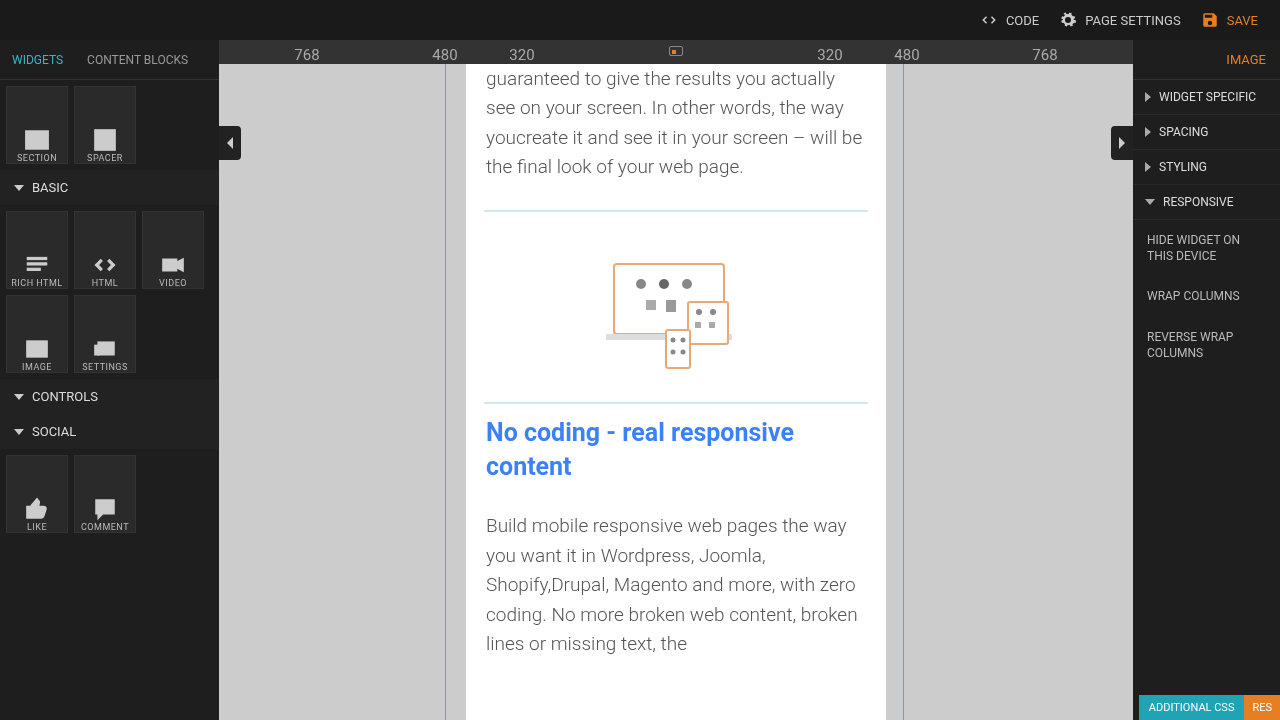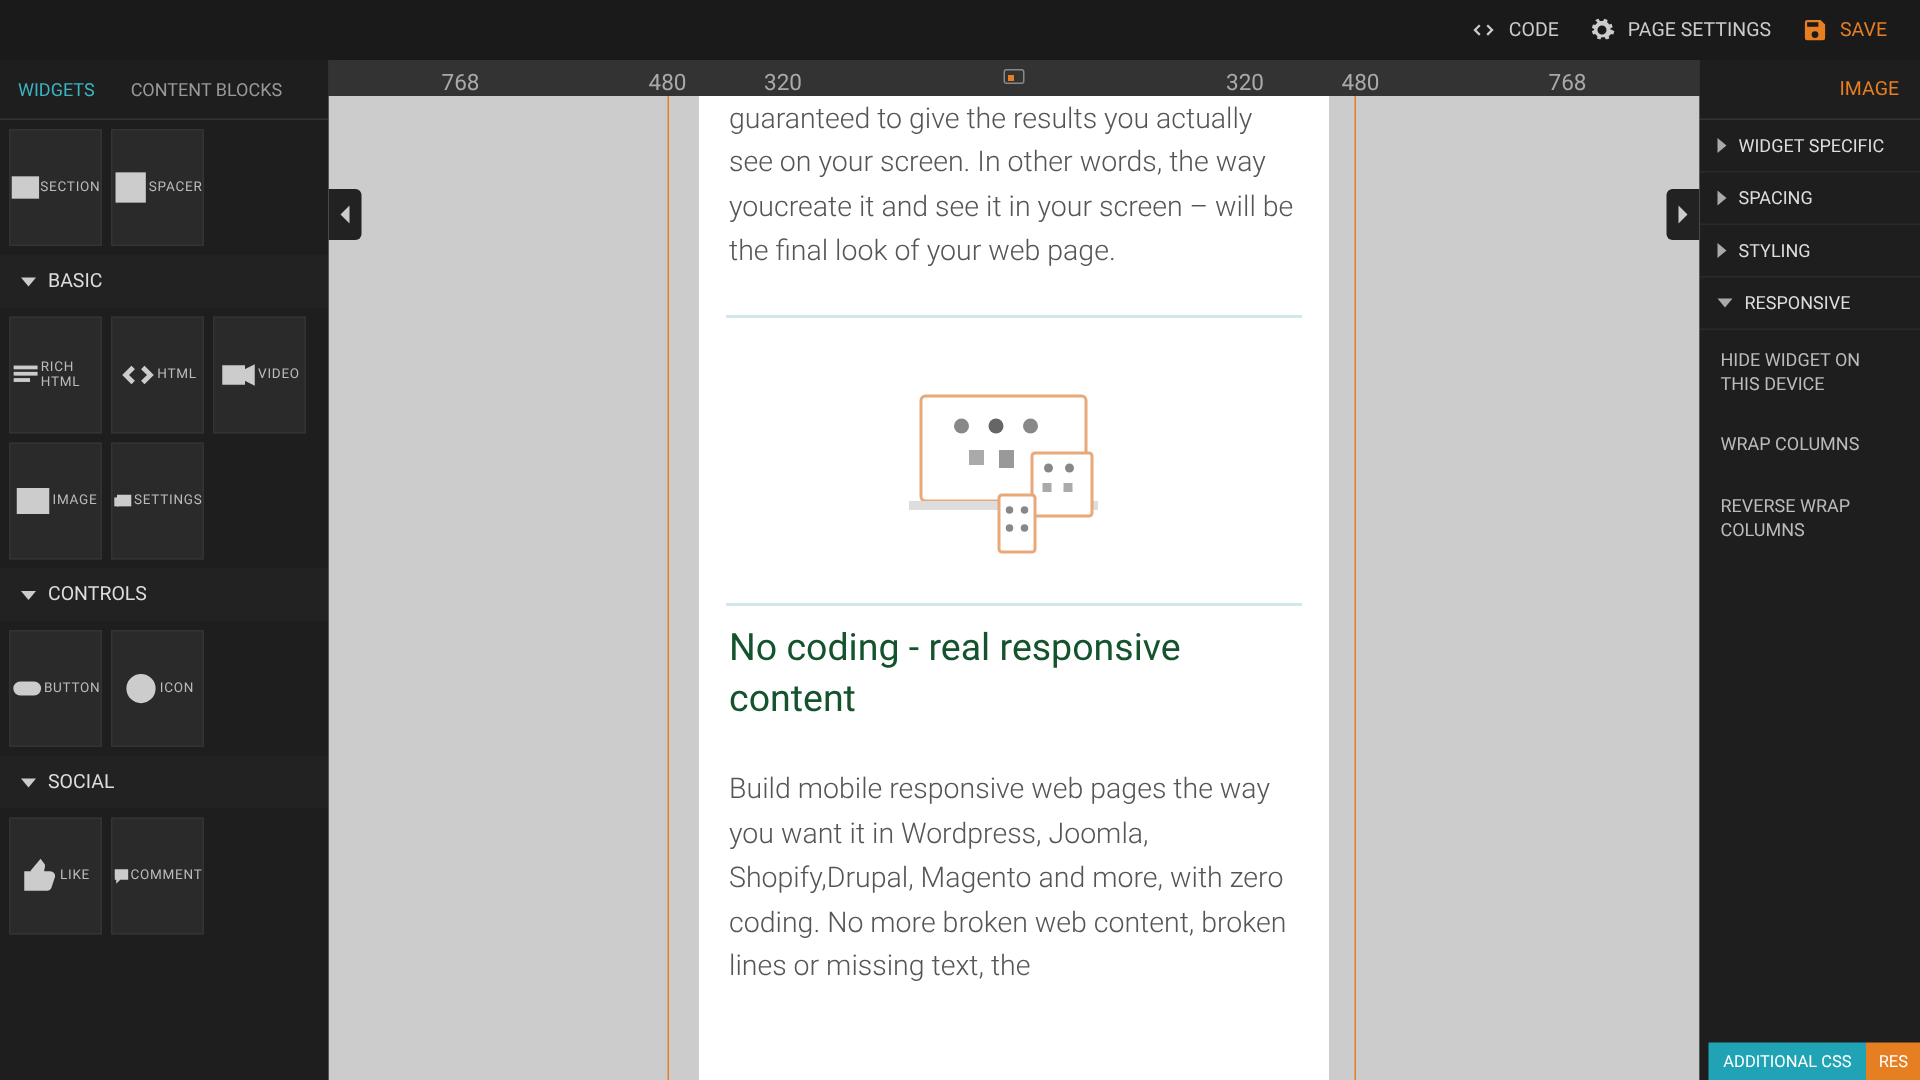--- a/index.html
+++ b/index.html
@@ -10,21 +10,21 @@
 .topbar-item.save{color:#e67e22}
 .topbar-item.save svg{fill:#e67e22}
 .main{display:flex;height:680px}
 .leftpanel{width:219px;background:#1e1e1e;flex-shrink:0;overflow-y:auto}
 .tabs{display:flex;height:40px;border-bottom:1px solid #333}
 .tab{padding:0 12px;display:flex;align-items:center;font-size:12px;color:#999;cursor:pointer}
 .tab.active{color:#3bb4c1}
 .group-header{display:flex;align-items:center;gap:8px;padding:10px 14px;font-size:13px;color:#ddd;background:#222;cursor:pointer}
 .group-header::before{content:"";width:0;height:0;border-left:5px solid transparent;border-right:5px solid transparent;border-top:6px solid #ccc}
 .grid{display:flex;flex-wrap:wrap;padding:6px;gap:6px}
-.widget-tile{width:62px;height:78px;background:#2a2a2a;border:1px solid #333;display:flex;flex-direction:row;align-items:center;justify-content:center;gap:0;cursor:grab}
+.widget-tile{width:62px;height:78px;background:#2a2a2a;border:1px solid #333;display:flex;flex-direction:column;align-items:center;justify-content:flex-end;gap:0;cursor:grab}
 .widget-tile svg{width:26px;height:26px;fill:#ccc;stroke:#ccc}
 .widget-tile span{font-size:9px;color:#bbb;letter-spacing:0.5px}
 .canvas-wrap{flex:1;background:#444;position:relative;overflow:hidden}
 .ruler{height:24px;background:#333;position:relative}
 .ruler-tick{position:absolute;top:6px;font-size:15px;color:#aaa;transform:translateX(-50%)}
 .device-mark{position:absolute;top:6px;left:50%;transform:translateX(-50%);width:14px;height:10px;border:1px solid #888;border-radius:2px}
 .device-mark::after{content:"";position:absolute;left:2px;top:3px;width:4px;height:4px;background:#e67e22}
 .stage{position:absolute;top:24px;bottom:0;left:0;right:0;background:#ccc;display:flex;justify-content:center}
 .nav-btn{position:absolute;top:62px;width:22px;height:34px;background:#222;display:flex;align-items:center;justify-content:center;cursor:pointer;z-index:5}
 .nav-btn.left{left:0;border-radius:0 4px 4px 0}
@@ -35,21 +35,21 @@
 .guide-line.g2{left:684px}
 .page{width:420px;background:#fff;position:relative;padding:0 20px 20px;overflow-y:auto;height:100%}
 .page::-webkit-scrollbar{width:14px}
 .page::-webkit-scrollbar-track{background:#eee}
 .page::-webkit-scrollbar-thumb{background:#bbb}
 .page::-webkit-scrollbar-button{height:14px;background:#ddd}
 .para{font-size:19px;line-height:1.55;color:#555;margin-bottom:28px;font-weight:300}
 .divider-row{border-top:2px solid #cfe8ea;margin:10px -2px 14px}
 .illus{display:flex;justify-content:center;padding:30px 0 26px;border-bottom:2px solid #cfe8ea;margin:0 -2px 12px}
 .illus svg{width:160px;height:120px}
-.heading{font-size:25px;font-weight:400;color:#14532d;line-height:1.35;margin-bottom:28px}
+.heading{font-size:25px;font-weight:700;color:#3b82f6;line-height:1.35;margin-bottom:28px}
 .rightpanel{width:147px;background:#1e1e1e;flex-shrink:0;display:flex;flex-direction:column}
 .rp-tab{height:40px;display:flex;align-items:center;justify-content:flex-end;padding:0 14px;color:#e67e22;font-size:13px;border-bottom:1px solid #333}
 .rp-section{display:flex;align-items:center;gap:8px;padding:10px 12px;font-size:12px;color:#ddd;cursor:pointer;border-bottom:1px solid #2a2a2a}
 .rp-section::before{content:"";width:0;height:0;border-top:5px solid transparent;border-bottom:5px solid transparent;border-left:6px solid #aaa}
 .rp-section.open::before{border-left:5px solid transparent;border-right:5px solid transparent;border-top:6px solid #aaa;border-bottom:none}
 .rp-item{padding:12px 14px;font-size:12px;color:#bbb;line-height:1.35;cursor:pointer}
 .bottom-btns{position:absolute;bottom:0;right:0;display:flex}
 .btn-css{background:#1fa3b5;color:#fff;padding:6px 10px;font-size:11px;cursor:pointer}
 .btn-res{background:#e67e22;color:#fff;padding:6px 8px;font-size:11px;cursor:pointer}
 </style>
@@ -139,35 +139,20 @@
         <svg viewBox="0 0 24 24" fill="none" stroke-width="2">
             <rect x="6" y="6" width="14" height="11"></rect>
             <rect x="3" y="9" width="3" height="8"></rect>
             <polyline points="8,15 12,11 16,14 20,10"></polyline>
           </svg>
         <span>SETTINGS</span>
       </div>
     </div>
 
     <div class="group-header">CONTROLS</div>
-    <div class="grid">
-      <div class="widget-tile">
-        <svg viewBox="0 0 24 24" fill="none" stroke-width="2">
-            <rect x="3" y="8" width="18" height="8" rx="4"></rect>
-          </svg>
-        <span>BUTTON</span>
-      </div>
-      <div class="widget-tile">
-        <svg viewBox="0 0 24 24" fill="none" stroke-width="2">
-            <circle cx="12" cy="12" r="8"></circle>
-            <polygon points="12,8 14,14 8,11" fill="#ccc"></polygon>
-          </svg>
-        <span>ICON</span>
-      </div>
-    </div>
 
     <div class="group-header">SOCIAL</div>
     <div class="grid">
       <div class="widget-tile">
         <svg viewBox="0 0 24 24" fill="none" stroke-width="2">
             <path d="M7 20H3V10h4v10zm13-8c0-1-.8-2-2-2h-5l.8-4c.1-.5-.1-1-.5-1.3L12 3l-5 6v11h9c.8 0 1.5-.5 1.8-1.2l2-6c.1-.3.2-.5.2-.8z"></path>
           </svg>
         <span>LIKE</span>
       </div>
       <div class="widget-tile">

